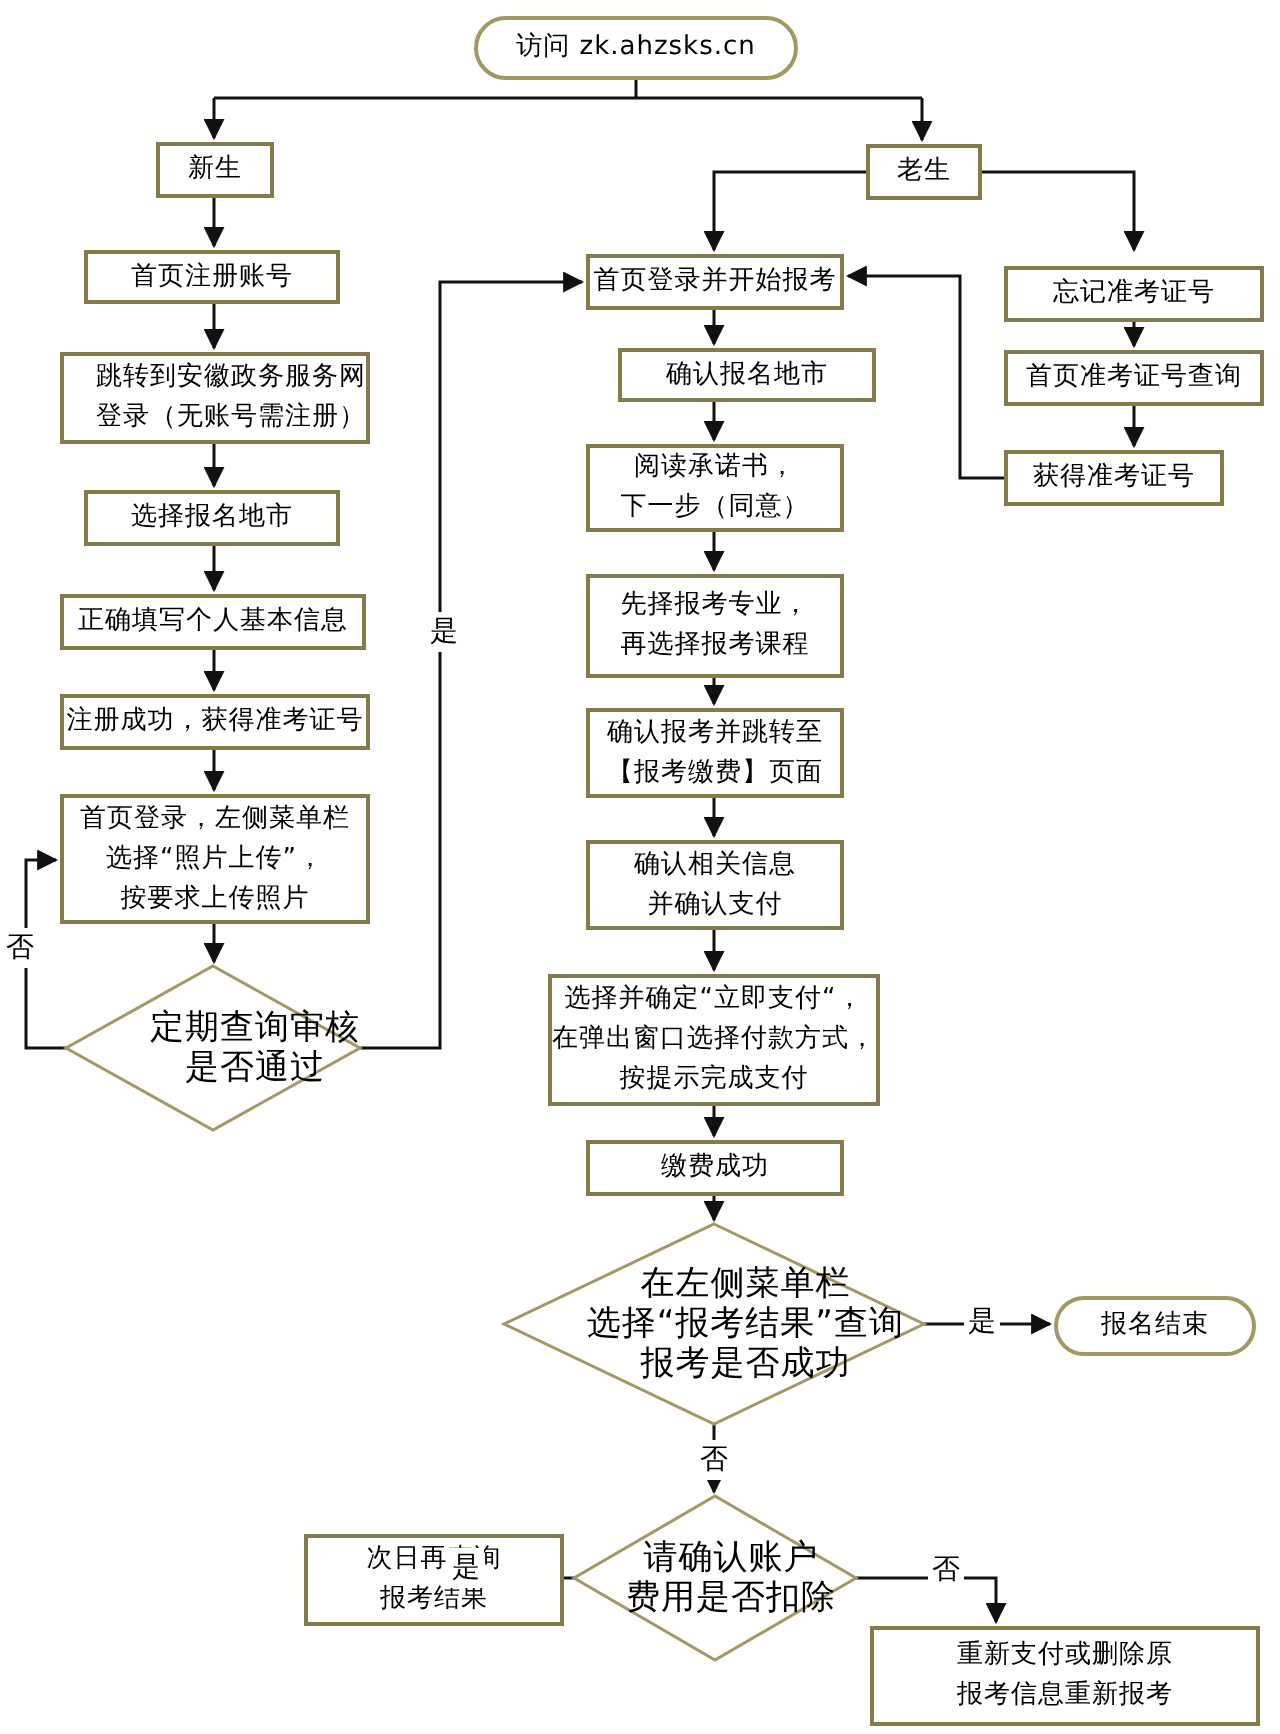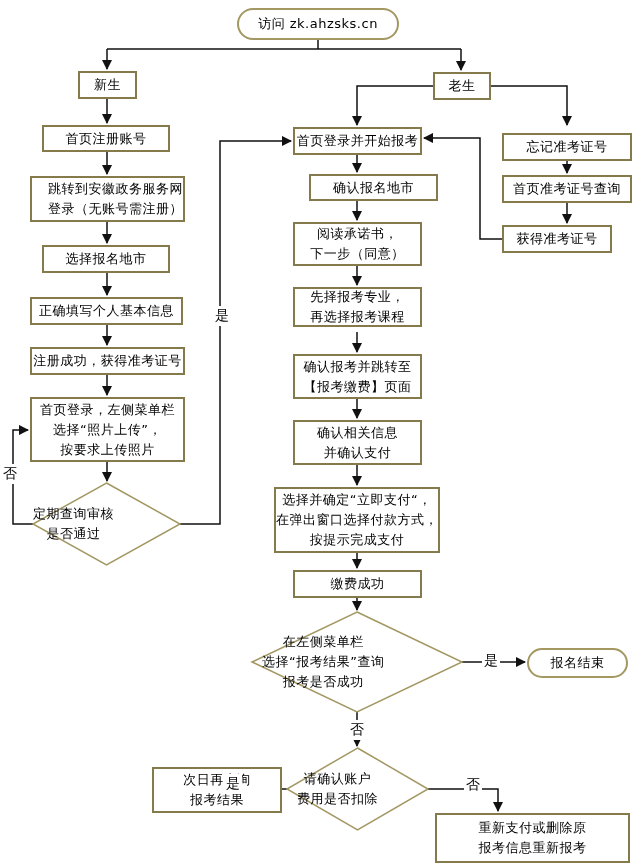--- a/index.html
+++ b/index.html
@@ -19,23 +19,23 @@
   #edges .shape{stroke:var(--shape-border);stroke-width:1.5;fill:#ffffff;}
   .node{
     position:absolute;z-index:2;box-sizing:border-box;
     display:flex;align-items:center;justify-content:center;text-align:center;
     background:#ffffff;border:2px solid var(--box-border);
     font-size:13px;line-height:20px;letter-spacing:0.5px;white-space:pre-line;
   }
   .oval{border-radius:16px;border-color:var(--shape-border);}
   .dtext{
     position:absolute;z-index:2;box-sizing:border-box;
-    display:flex;align-items:center;justify-content:flex-start;text-align:center;
+    display:flex;align-items:center;justify-content:flex-end;text-align:center;
     background:transparent;border:none;
-    font-size:13px;line-height:20px;letter-spacing:0.5px;white-space:pre-line;
+    font-size:17px;line-height:20px;letter-spacing:0.5px;white-space:pre-line;
   }
   .edge-label{
     position:absolute;z-index:3;background:#ffffff;padding:1px 2px;
     font-size:14px;transform:translate(-50%,-50%);
   }
 </style>
 </head>
 <body>
 
 <div id="canvas">
@@ -125,21 +125,21 @@
   <div class="node" style="left:293px;top:127px;width:129px;height:28px;">
     <span>首页登录并开始报考</span>
   </div>
   <div class="node" style="left:309px;top:174px;width:129px;height:27px;">
     <span>确认报名地市</span>
   </div>
   <div class="node" style="left:293px;top:222px;width:129px;height:44px;">
     <span>阅读承诺书，
 下一步（同意）</span>
   </div>
-  <div class="node" style="left:293px;top:287px;width:129px;height:40px;align-items:center;">
+  <div class="node" style="left:293px;top:287px;width:129px;height:52px;align-items:center;">
     <span>先择报考专业，
 再选择报考课程</span>
   </div>
   <div class="node" style="left:293px;top:354px;width:129px;height:45px;">
     <span>确认报考并跳转至
 【报考缴费】页面</span>
   </div>
   <div class="node" style="left:293px;top:420px;width:129px;height:45px;align-items:flex-end;">
     <span>确认相关信息
 并确认支付</span>

